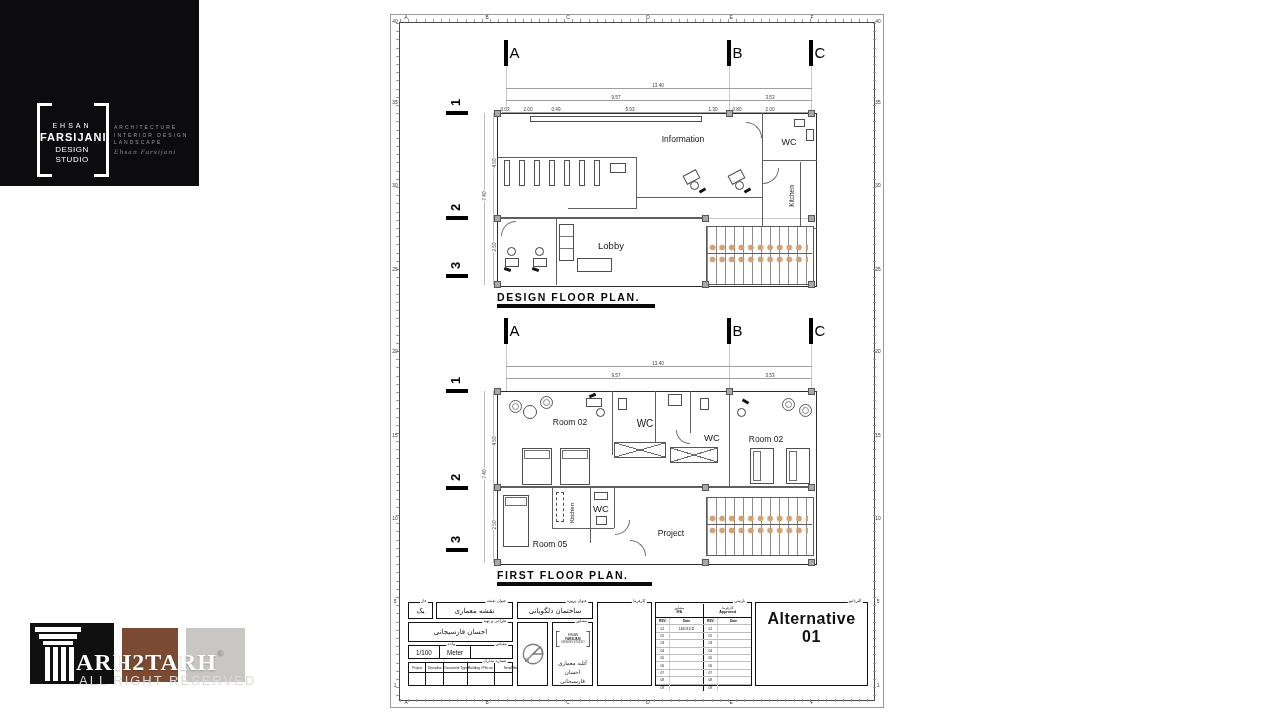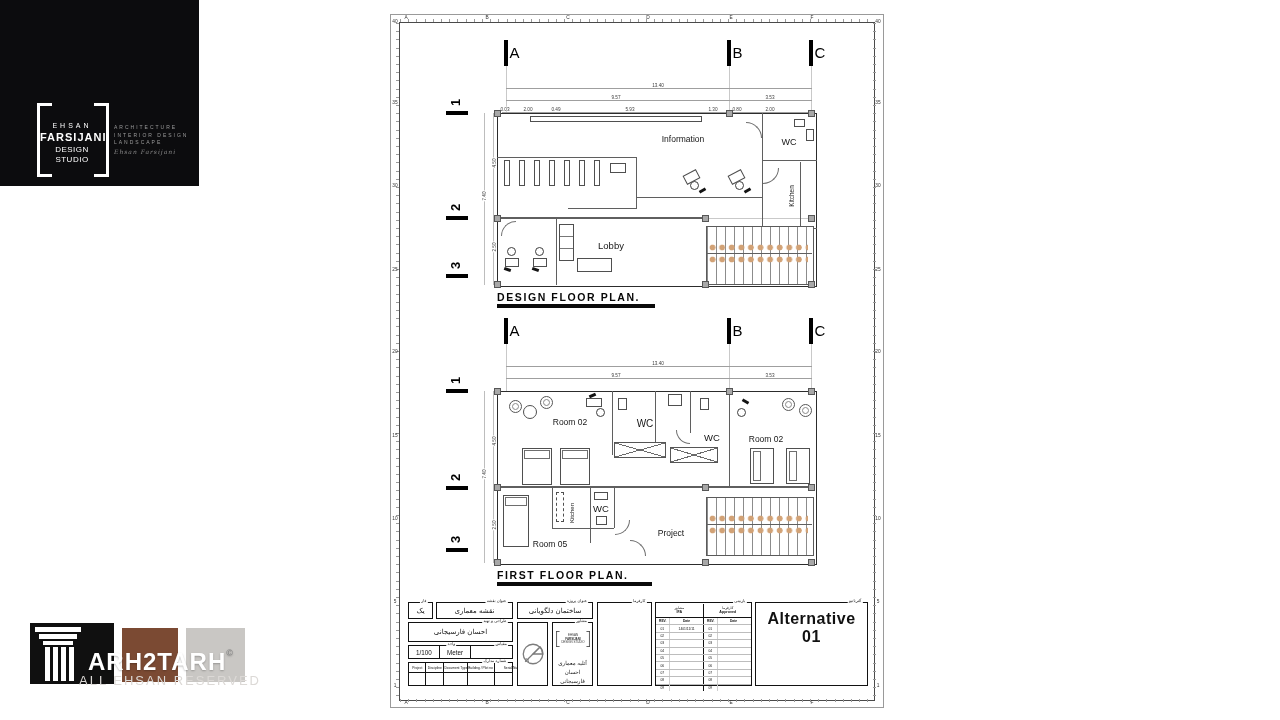--- a/index.html
+++ b/index.html
@@ -119,22 +119,22 @@
       <rect x="6" y="9" width="38" height="5" fill="#fff"></rect>
       <rect x="10" y="16" width="30" height="4" fill="#fff"></rect>
       <rect x="12" y="22" width="5" height="34" fill="#fff"></rect>
       <rect x="20" y="22" width="5" height="34" fill="#fff"></rect>
       <rect x="28" y="22" width="5" height="34" fill="#fff"></rect>
       <rect x="36" y="22" width="5" height="34" fill="#fff"></rect>
     </svg>
   </div>
   <div class="sq" style="left:122px;top:628px;width:56px;height:54px;background:#7b4a33;"></div>
   <div class="sq" style="left:186px;top:628px;width:59px;height:54px;background:#c9c7c4;"></div>
-  <div class="brand-name" style="left:88px;top:648px;"><span>ARH2TARH</span><sup class="brand-c">©</sup></div>
-  <div class="brand-tag" style="left:79px;top:673px;">ALL EHSAN RESERVED</div>
+  <div class="brand-name" style="left:76px;top:648px;font-family:Liberation Serif, serif;"><span>ARH2TARH</span><sup class="brand-c">©</sup></div>
+  <div class="brand-tag" style="left:79px;top:673px;">ALL RIGHT RESERVED</div>
 
   <div class="sheet-outer" style="left:390px;top:14px;width:492px;height:692px;"></div>
   <div class="sheet-inner" style="left:399px;top:22px;width:474px;height:677px;"></div>
   <div class="ticks-h" style="left:400px;top:19px;width:472px;"></div>
   <div class="ticks-h" style="left:400px;top:699px;width:472px;"></div>
   <div class="ticks-v" style="left:396px;top:23px;height:675px;"></div>
   <div class="ticks-v" style="left:873px;top:23px;height:675px;"></div>
 
   <span class="rul" style="left:400px;top:14px;">A</span>
   <span class="rul" style="left:481px;top:14px;">B</span>

